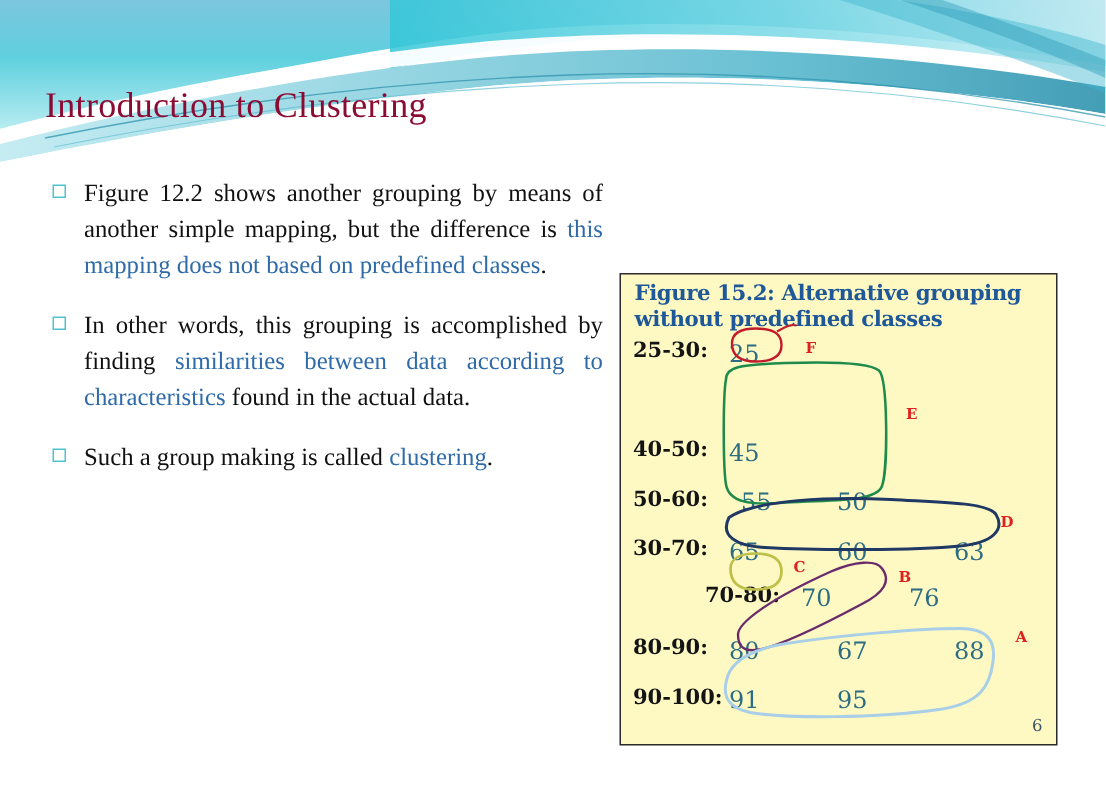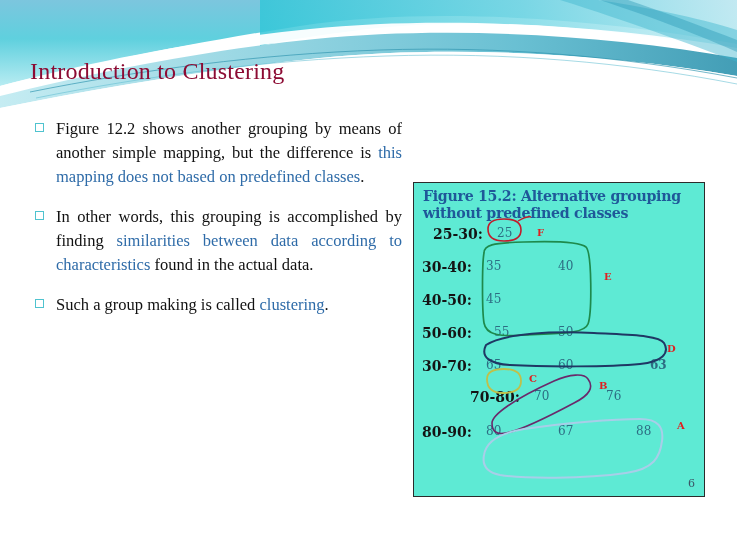--- a/index.html
+++ b/index.html
@@ -72,21 +72,21 @@
   .bullet-text { display: block; }
   .accent { color: #2E6BA8; }
 
   
   .figure-panel {
     position: absolute;
     left: 413px;
     top: 182px;
     width: 292px;
     height: 315px;
-    background: #5eead4;
+    background: #fef9c3;
     border: 1.5px solid #2b2b2b;
     box-sizing: border-box;
     overflow: hidden;
   }
   .figure-caption {
     position: absolute;
     left: 9px;
     top: 5px;
     width: 276px;
     font-family: "DejaVu Serif", serif;
@@ -123,21 +123,21 @@
     position: absolute;
     left: 72px;
     top: 0;
     width: 215px;
     height: 26px;
   }
   .val {
     position: absolute;
     top: 0;
     font-family: "DejaVu Serif", serif;
-    font-size: 12px;
+    font-size: 16px;
     color: #2D6D83;
     white-space: nowrap;
   }
   .cluster-label {
     position: absolute;
     font-family: "DejaVu Serif", serif;
     font-weight: bold;
     font-size: 10px;
     color: #E02020;
   }
@@ -217,67 +217,67 @@
     <span class="bullet-text"><span>Such a group making is called </span><span class="accent">clustering</span><span>.</span></span>
   </div>
 
 </div>
 
 <div class="figure-panel">
 
   <div class="figure-caption">Figure 15.2: Alternative grouping without predefined classes</div>
 
   <div class="figure-rows">
-      <div class="fig-row" style="top: 0px; margin-left: 11px;">
+      <div class="fig-row" style="top: 0px;">
         <div class="row-label">25-30:</div>
         <div class="row-values">
           <span class="val" style="left: 0px;">25</span>
-        </div>
-      </div>
-      <div class="fig-row" style="top: 33px;">
-        <div class="row-label">30-40:</div>
-        <div class="row-values">
-          <span class="val" style="left: 0px;">35</span>
-          <span class="val" style="left: 72px;">40</span>
         </div>
       </div>
       <div class="fig-row" style="top: 66px;">
         <div class="row-label">40-50:</div>
         <div class="row-values">
           <span class="val" style="left: 0px;">45</span>
         </div>
       </div>
       <div class="fig-row" style="top: 99px;">
         <div class="row-label">50-60:</div>
         <div class="row-values">
           <span class="val" style="left: 8px;">55</span>
           <span class="val" style="left: 72px;">50</span>
         </div>
       </div>
       <div class="fig-row" style="top: 132px;">
         <div class="row-label">30-70:</div>
         <div class="row-values">
           <span class="val" style="left: 0px;">65</span>
           <span class="val" style="left: 72px;">60</span>
-          <span class="val" style="left: 164px; font-weight: bold;">63</span>
+          <span class="val" style="left: 150px;">63</span>
         </div>
       </div>
       <div class="fig-row" style="top: 163px; margin-left: 48px;">
         <div class="row-label">70-80:</div>
         <div class="row-values">
           <span class="val" style="left: 0px;">70</span>
           <span class="val" style="left: 72px;">76</span>
         </div>
       </div>
       <div class="fig-row" style="top: 198px;">
         <div class="row-label">80-90:</div>
         <div class="row-values">
           <span class="val" style="left: 0px;">80</span>
           <span class="val" style="left: 72px;">67</span>
           <span class="val" style="left: 150px;">88</span>
+        </div>
+      </div>
+      <div class="fig-row" style="top: 231px;">
+        <div class="row-label">90-100:</div>
+        <div class="row-values">
+          <span class="val" style="left: 0px;">91</span>
+          <span class="val" style="left: 72px;">95</span>
         </div>
       </div>
     </div>
 
   <svg class="figure-overlay" viewBox="0 0 292 315">
 
     <path d="M74,46 C74,39 80,36 90,36 C101,36 107,39 107,47 C107,55 100,58 90,58 C79,58 74,54 74,46 Z" fill="none" stroke="#C21B2B" stroke-width="1.6" stroke-linecap="round"></path>
     <path d="M104,38 C111,34 114,33 117,34" fill="none" stroke="#C21B2B" stroke-width="1.4"></path>
 
     <path d="M70,70 C70,62 78,60 110,59 C140,58 166,59 172,64 C178,70 178,130 174,141 C170,152 140,150 110,152 C86,154 72,152 70,140 C68,128 68,80 70,70 Z" fill="none" stroke="#1E8A4C" stroke-width="1.7" stroke-linejoin="round"></path>

